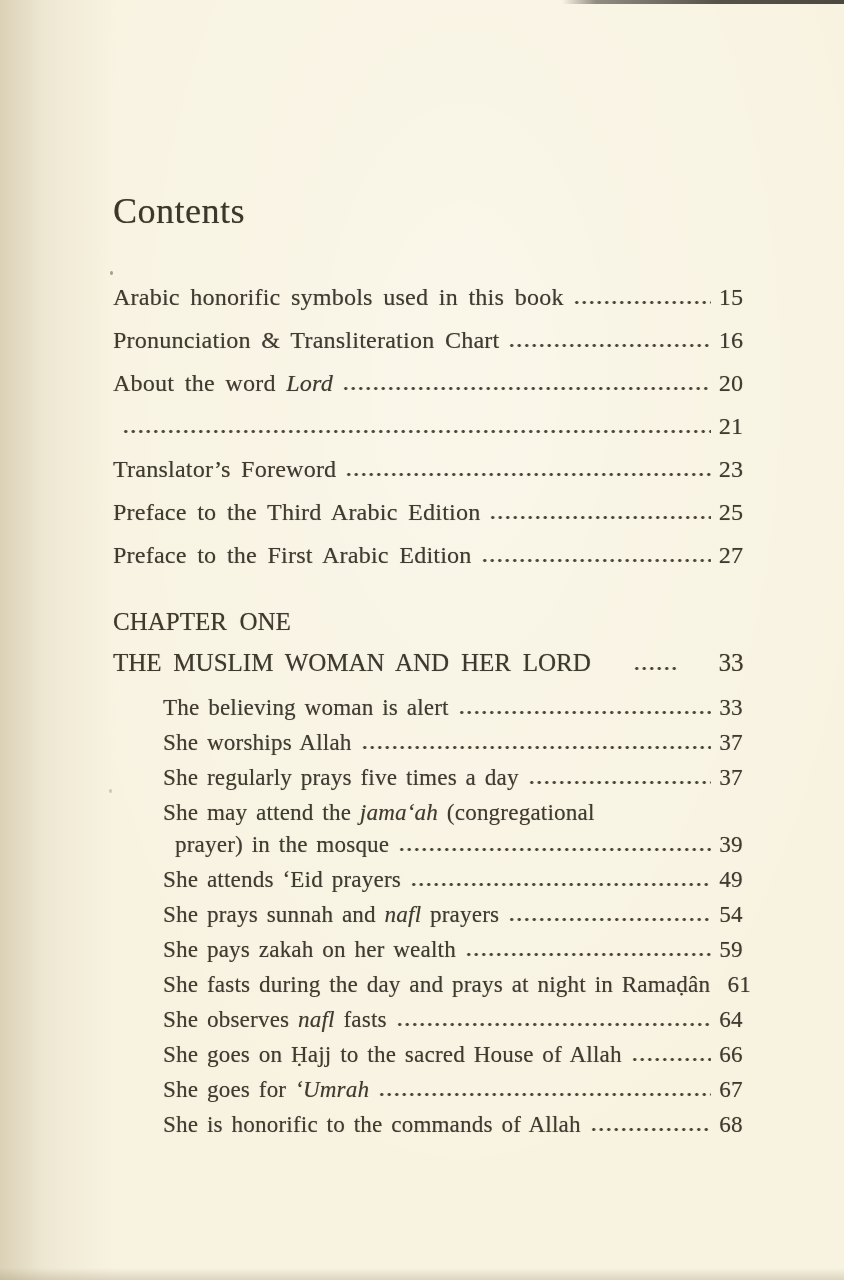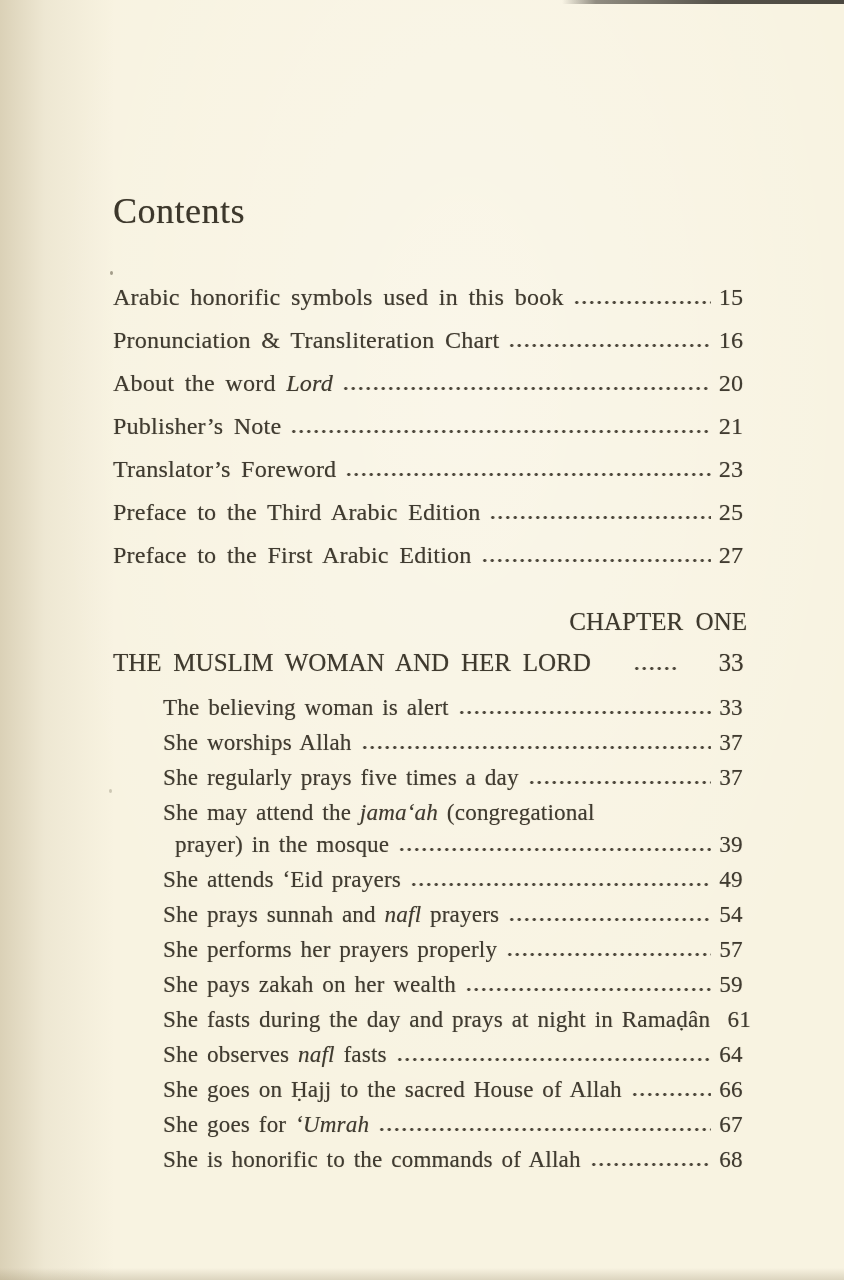--- a/index.html
+++ b/index.html
@@ -51,21 +51,21 @@
     flex:1 1 auto; min-width:0; height:16px;
     margin:0 4px 3px 9px; align-self:baseline;
     background-image:radial-gradient(circle, rgba(66,60,48,0.95) 1.3px, rgba(66,60,48,0) 1.9px);
     background-size:7.5px 5px; background-repeat:repeat-x; background-position:left bottom;
   }
   .pagenum { flex:0 0 auto; min-width:32px; text-align:center; white-space:nowrap; }
 
   .row.no-dots .leader { background-image:none; }
 
   .chapter { margin-top:36px; }
-  .kicker { font-size:25px; line-height:32px; word-spacing:0.25em; color:#3e392d;text-align:right; }
+  .kicker { font-size:25px; line-height:32px; word-spacing:0.25em; color:#3e392d; }
   .chapter-title-row {
     display:flex; flex-wrap:nowrap; align-items:baseline;
     margin-top:9px; font-size:25px; line-height:32px;
     word-spacing:0.22em; color:#3e392d;gap:33px;
   }
   .chapter-title-row .leader { margin-bottom:4px; }
 
   .entries { margin-top:16px; }
   .entries .row { font-size:23px; line-height:26px; margin-bottom:9px; word-spacing:0.12em; }
   .row.indent-sub  { padding-left:50px; }
@@ -94,21 +94,20 @@
     <span class="label"><span>Pronunciation &amp; Transliteration Chart</span></span>
     <span class="leader"></span>
     <span class="pagenum">16</span>
   </div>
         <div class="row">
     <span class="label"><span>About the word </span><em>Lord</em></span>
     <span class="leader"></span>
     <span class="pagenum">20</span>
   </div>
         <div class="row">
-    <span class="label"><span>Publisher’s Note</span></span>
     <span class="leader"></span>
     <span class="pagenum">21</span>
   </div>
         <div class="row">
     <span class="label"><span>Translator’s Foreword</span></span>
     <span class="leader"></span>
     <span class="pagenum">23</span>
   </div>
         <div class="row">
     <span class="label"><span>Preface to the Third Arabic Edition</span></span>
@@ -160,25 +159,20 @@
     <span class="label"><span>She attends ‘Eid prayers</span></span>
     <span class="leader"></span>
     <span class="pagenum">49</span>
   </div>
           <div class="row indent-sub">
     <span class="label"><span>She prays sunnah and </span><em>nafl</em><span> prayers</span></span>
     <span class="leader"></span>
     <span class="pagenum">54</span>
   </div>
           <div class="row indent-sub">
-    <span class="label"><span>She performs her prayers properly</span></span>
-    <span class="leader"></span>
-    <span class="pagenum">57</span>
-  </div>
-          <div class="row indent-sub">
     <span class="label"><span>She pays zakah on her wealth</span></span>
     <span class="leader"></span>
     <span class="pagenum">59</span>
   </div>
           <div class="row indent-sub no-dots">
     <span class="label"><span>She fasts during the day and prays at night in Ramaḍân</span></span>
     <span class="leader"></span>
     <span class="pagenum">61</span>
   </div>
           <div class="row indent-sub">

